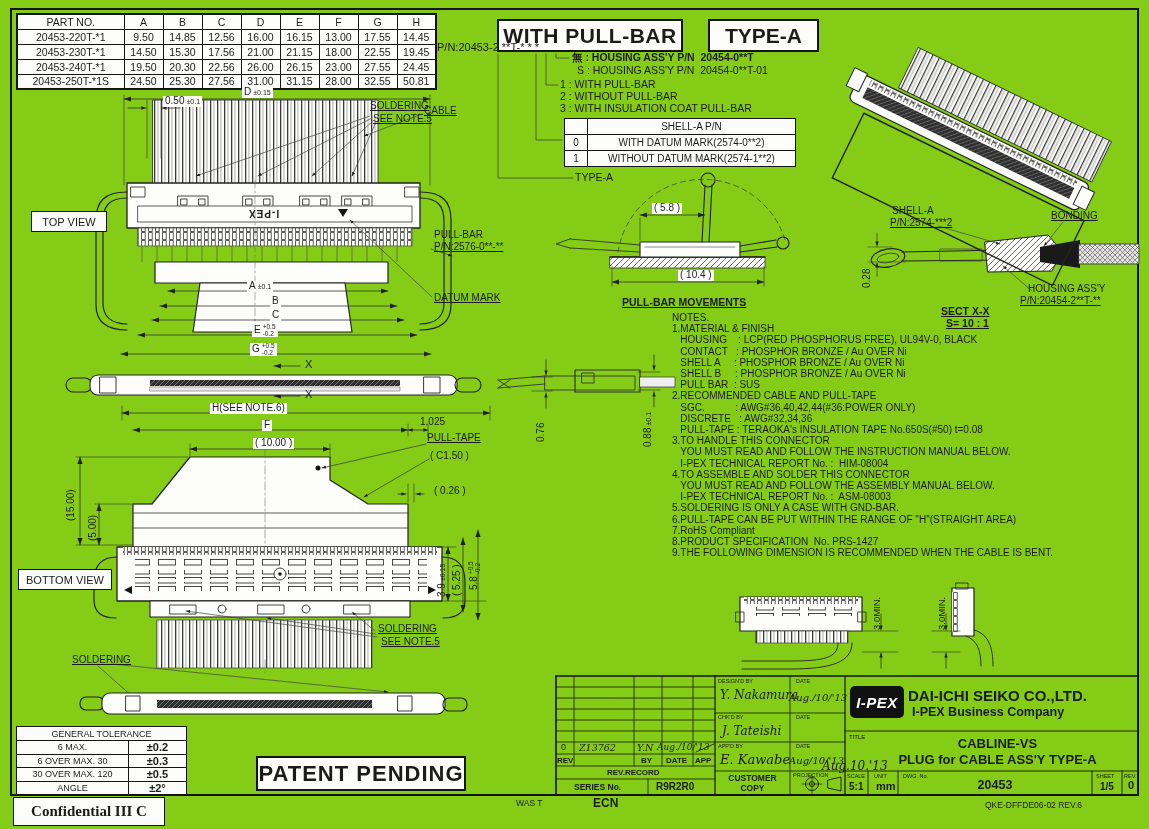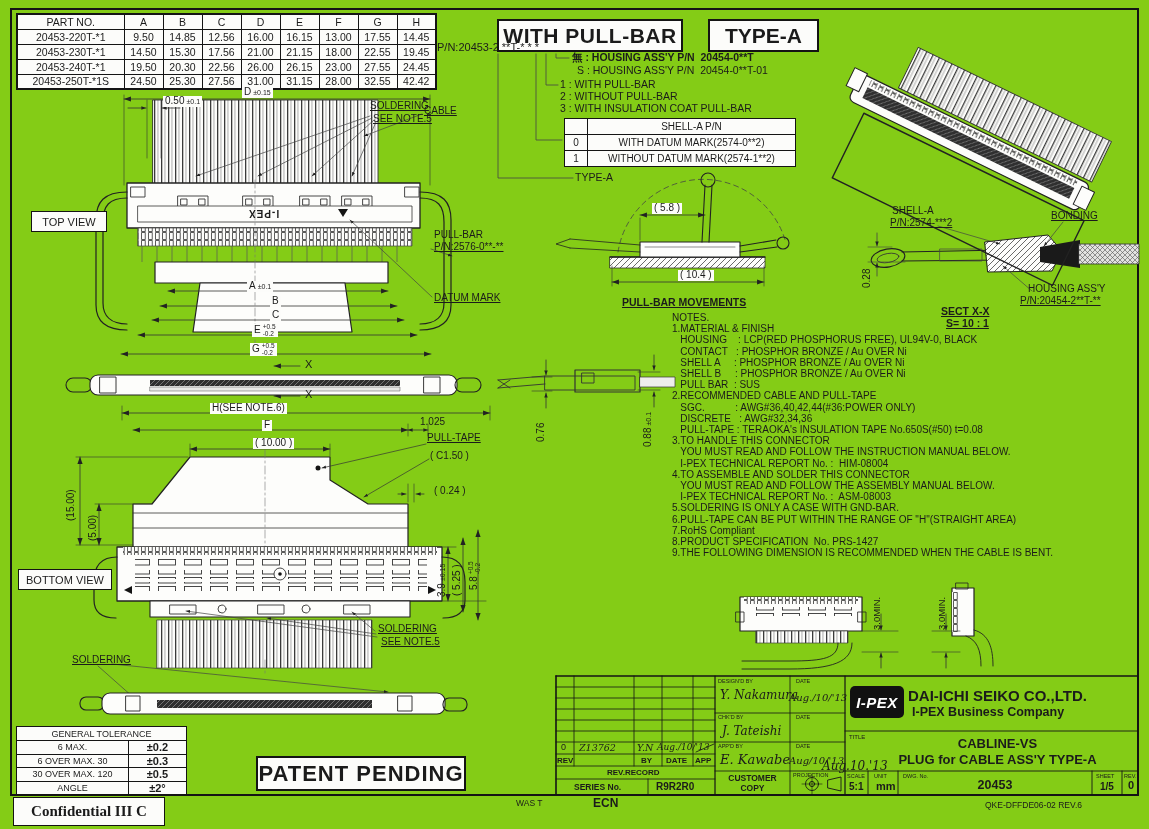--- a/index.html
+++ b/index.html
@@ -428,21 +428,21 @@
     </tr>
     <tr style="height:15px">
       <td>20453-250T-*1S</td>
           <td>24.50</td>
           <td>25.30</td>
           <td>27.56</td>
           <td>31.00</td>
           <td>31.15</td>
           <td>28.00</td>
           <td>32.55</td>
-          <td>42.42</td>
+          <td>50.81</td>
     </tr>
   </tbody>
     </table>
 
   <div class="bx" style="left:497px;top:19px;width:182px;height:29px;font-size:21px;font-weight:bold;letter-spacing:0.5px;">WITH PULL-BAR</div>
   <div class="bx" style="left:708px;top:19px;width:107px;height:29px;font-size:21px;font-weight:bold;">TYPE-A</div>
 
   <div class="lbl" style="left:437px;top:42px;font-size:11px;">P/N:20453-2 **T-* * *</div>
   <div class="lbl" style="left:572px;top:52px;font-size:10.5px;font-weight:bold;">無 : HOUSING ASS'Y P/N  20454-0**T</div>
   <div class="lbl" style="left:577px;top:65px;font-size:10.5px;">S : HOUSING ASS'Y P/N  20454-0**T-01</div>
@@ -494,21 +494,21 @@
   <div class="lbl bg" style="left:270px;top:310px;">C</div>
   <div class="lbl bg" style="left:252px;top:324px;"><span>E</span><span class="tolstack"><span>+0.5</span><span>-0.2</span></span></div>
   <div class="lbl bg" style="left:250px;top:343px;"><span>G</span><span class="tolstack"><span>+0.5</span><span>-0.2</span></span></div>
   <div class="lbl" style="left:305px;top:359px;font-size:11px;">X</div>
   <div class="lbl" style="left:305px;top:389px;font-size:11px;">X</div>
   <div class="lbl bg" style="left:210px;top:403px;">H(SEE NOTE.6)</div>
   <div class="lbl bg" style="left:262px;top:420px;">F</div>
   <div class="lbl" style="left:420px;top:417px;">1.025</div>
   <div class="lbl bg" style="left:253px;top:438px;">( 10.00 )</div>
   <div class="lbl" style="left:430px;top:451px;">( C1.50 )</div>
-  <div class="lbl" style="left:434px;top:486px;">( 0.24 )</div>
+  <div class="lbl" style="left:434px;top:486px;">( 0.26 )</div>
   <div class="lbl rot" style="left:66px;top:521px;">(15.00)</div>
   <div class="lbl rot" style="left:88px;top:541px;">(5.00)</div>
   <div class="lbl rot" style="left:437px;top:597px;"><span>3.9</span><span class="tol">±0.15</span></div>
   <div class="lbl rot" style="left:452px;top:596px;">( 5.25 )</div>
   <div class="lbl rot" style="left:468px;top:590px;"><span>5.8</span><span class="tolstack"><span>+0.5</span><span>-0.2</span></span></div>
   <div class="lbl rot" style="left:536px;top:442px;">0.76</div>
   <div class="lbl rot" style="left:643px;top:447px;"><span>0.88</span><span class="tol">±0.1</span></div>
   <div class="lbl bg" style="left:652px;top:203px;">( 5.8 )</div>
   <div class="lbl bg" style="left:678px;top:270px;">( 10.4 )</div>
   <div class="lbl rot" style="left:862px;top:288px;">0.28</div>

